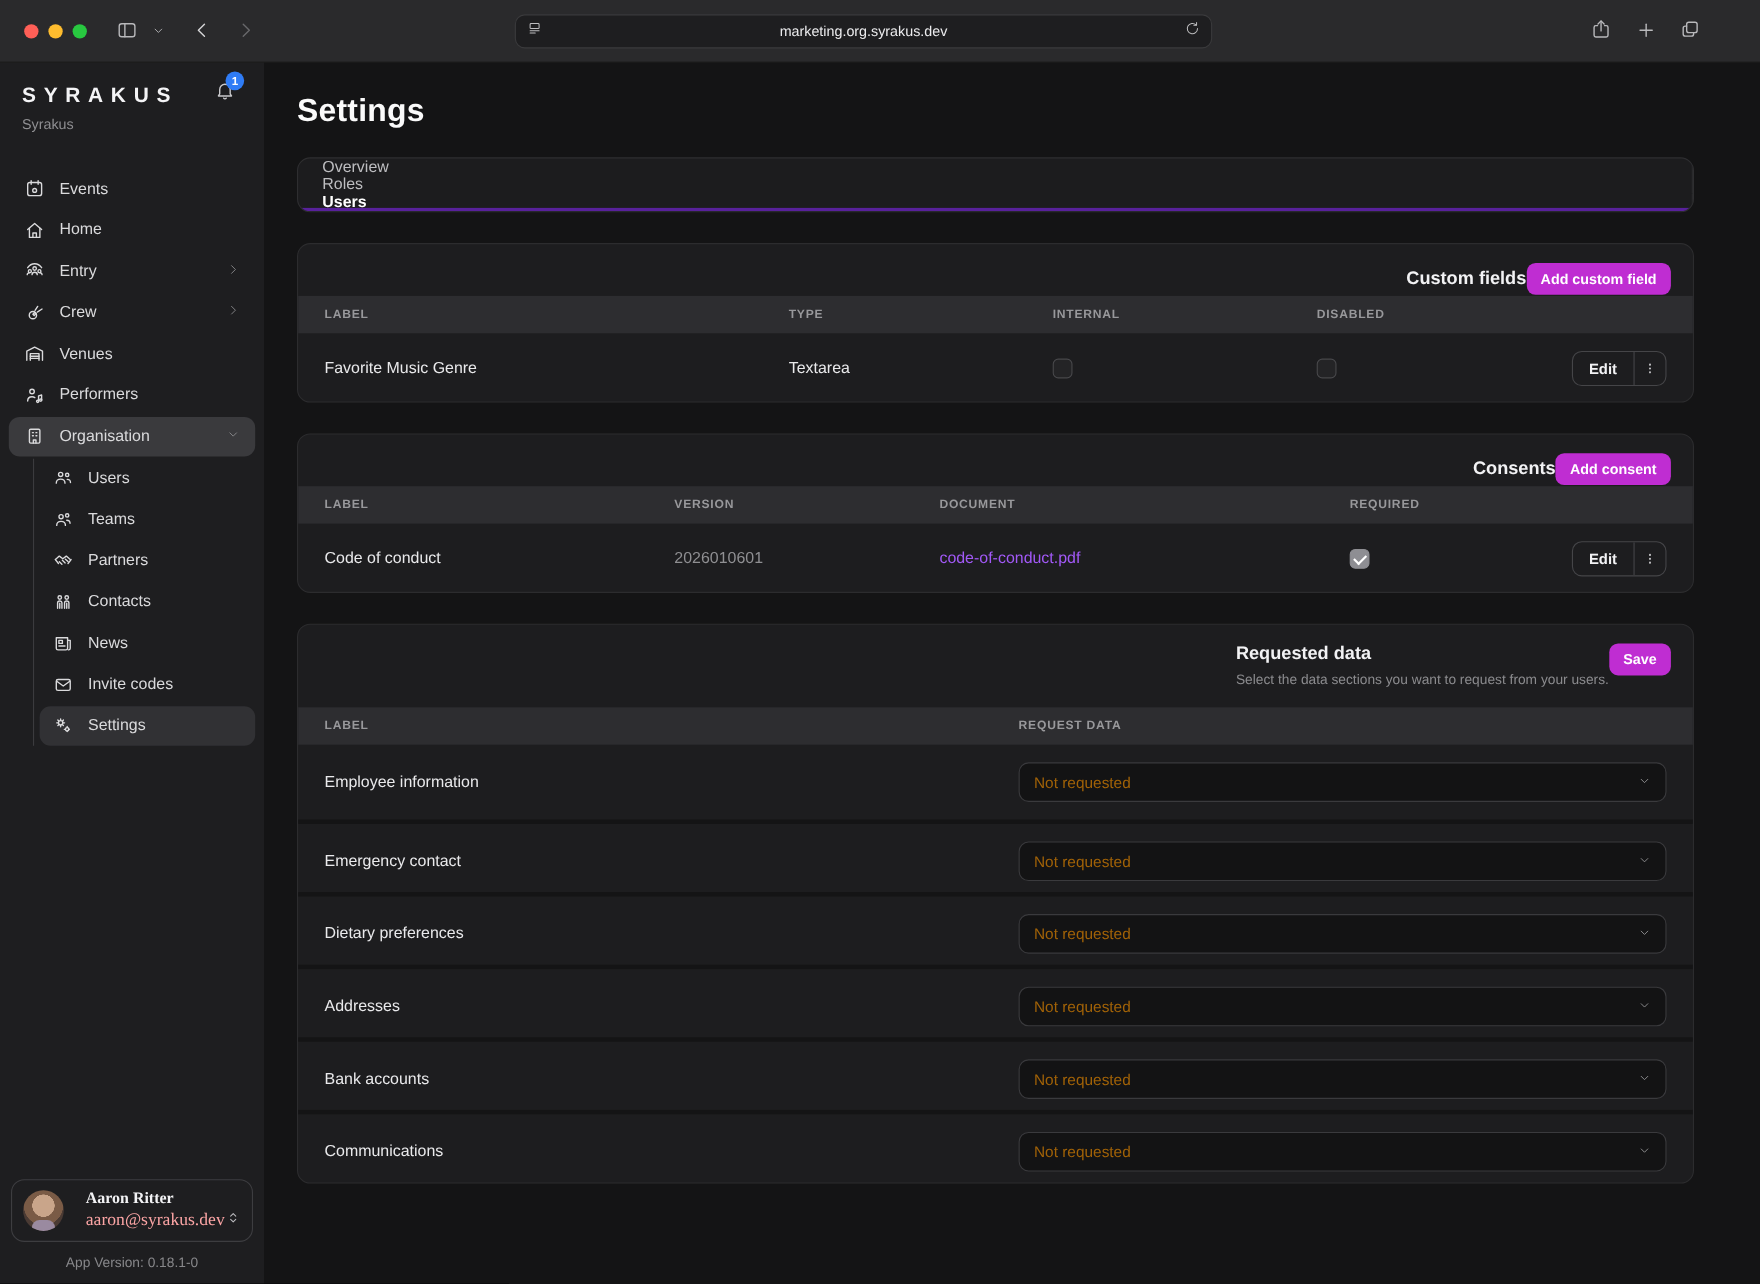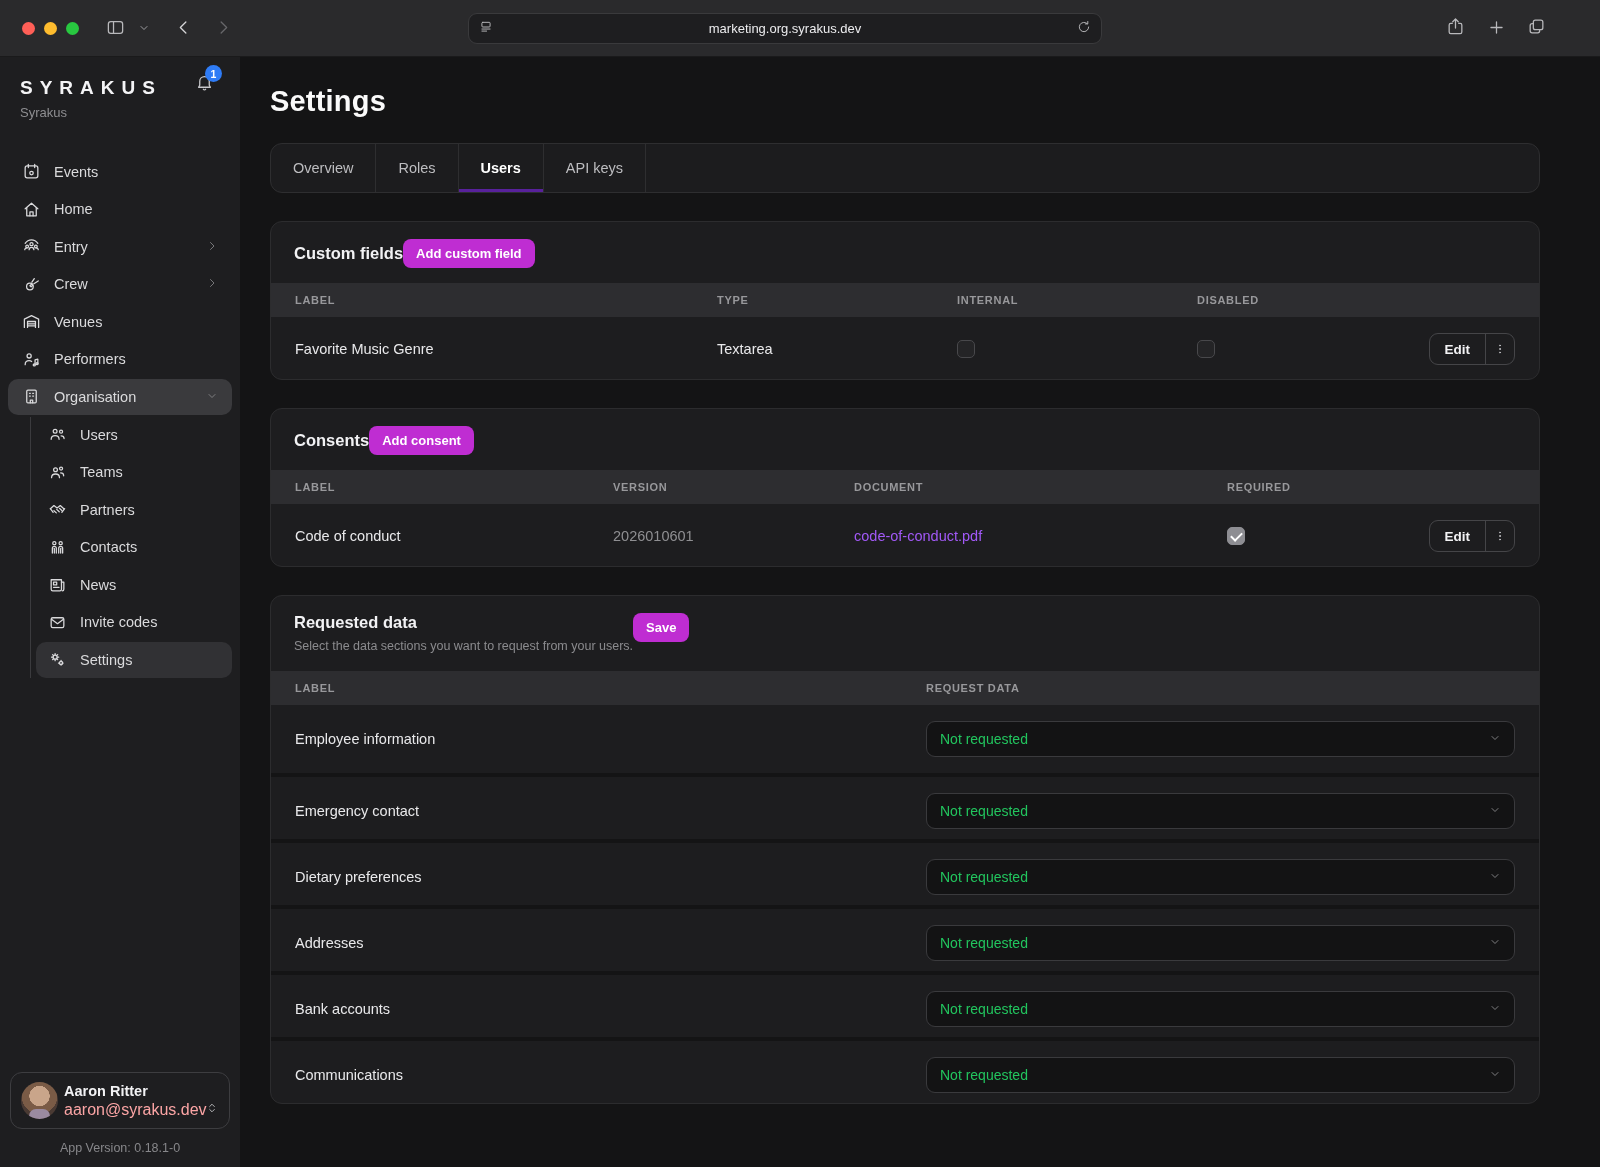--- a/index.html
+++ b/index.html
@@ -36,41 +36,41 @@
   .nav-item { display:flex; align-items:center; gap:13px; height:36px; margin:1.5px 8px; padding:0 14px; border-radius:10px;
               color:#dadadc; font-size:14.5px; font-weight:500; cursor:default; }
   .nav-item .lbl { flex:1; }
   .nav-item .chev { color:#8e8e91; }
   .nav-item.active { background:#3a3a3d; }
   .subnav { margin:2px 8px 2px 30px; border-left:1px solid #3b3b3e; padding-left:5px; }
   .sub-item { display:flex; align-items:center; gap:13px; height:36px; margin:1.5px 0; padding:0 12px; border-radius:10px;
               color:#dadadc; font-size:14.5px; font-weight:500; }
   .sub-item.active { background:#313134; }
   .sb-spacer { flex:1; }
-  .user-card { margin:8px 10px 6px 10px; border:1px solid #3d3d40; border-radius:12px; padding:9px 10px; display:flex; align-items:flex-end; gap:6px; }
+  .user-card { margin:8px 10px 6px 10px; border:1px solid #3d3d40; border-radius:12px; padding:9px 10px; display:flex; align-items:flex-end; gap:20px;font-family:Liberation Serif, serif; }
   .avatar { width:37px; height:37px; border-radius:50%; flex:none; overflow:hidden;
             background:radial-gradient(circle at 50% 38%, #c9a58a 0 34%, #7a5b46 35% 60%, #4a3a33 61% 100%); position:relative; }
   .avatar::after{ content:""; position:absolute; left:8px; bottom:-4px; width:21px; height:14px; border-radius:7px 7px 0 0; background:#9a8aa0; }
   .uc-text { flex:1; min-width:0; }
   .uc-name { color:#f2f2f4; font-size:14.5px; font-weight:700; }
   .uc-mail { color:#fca5a5; font-size:16px; margin-top:2px; }
   .uc-chev { color:#bdbdc0; }
   .app-ver { text-align:center; color:#87878a; font-size:12.5px; padding:6px 0 12px 0; }
 
   
   .content { padding:28px 60px 0 30px; }
   .page-title { color:#fafafa; font-size:29px; font-weight:700; letter-spacing:.2px; }
 
-  .tabs { margin-top:25px; height:50px; background:#1c1c1e; border:1px solid #2e2e30; border-radius:12px; display:flex; overflow:hidden; }
+  .tabs { margin-top:25px; height:50px; background:#1c1c1e; border:1px solid #2e2e30; border-radius:12px; display:flex; overflow:hidden;flex-direction:column; }
   .tab { display:flex; align-items:center; padding:0 22px; font-size:14.5px; color:#bdbdc0; border-right:1px solid #2e2e30; position:relative; }
   .tab.active { color:#ffffff; font-weight:600; }
   .tab.active::after { content:""; position:absolute; left:0; right:0; bottom:0; height:3px; background:#58219b; }
 
   .card { margin-top:28px; background:#1d1d1f; border:1px solid #2c2c2e; border-radius:12px; overflow:hidden; }
-  .card-head { display:flex; align-items:center; justify-content:flex-start; padding:17px 20px 15px 23px; }
+  .card-head { display:flex; align-items:center; justify-content:flex-end; padding:17px 20px 1px 23px; }
   .card-title { color:#f2f2f4; font-size:16.5px; font-weight:700; }
   .card-sub { color:#8b8b8e; font-size:12.5px; margin-top:7px; }
   .btn { background:#bf2dd2; color:#fff; border:none; border-radius:8px; height:29px; padding:0 13px; font-size:13px; font-weight:700;
          font-family:inherit; display:inline-flex; align-items:center; }
   .thead { background:#2d2d30; display:grid; align-items:center; height:34px; padding:0 24px;
            color:#98989b; font-size:11px; font-weight:600; letter-spacing:.7px; }
   .trow { display:grid; align-items:center; padding:16px 24px; color:#e9e9eb; font-size:14.5px; }
   .grid-cf { grid-template-columns:422px 240px 240px 1fr 92px; }
   .grid-co { grid-template-columns:318px 241px 373px 1fr 92px; }
   .grid-rq { grid-template-columns:631px 1fr; }
@@ -83,21 +83,21 @@
   .cbx.checked::after { content:""; position:absolute; left:5px; top:2px; width:5px; height:9px;
                         border:solid #fff; border-width:0 2px 2px 0; transform:rotate(45deg); }
 
   .split-btn { display:flex; align-items:stretch; border:1px solid #454548; border-radius:9px; overflow:hidden; height:32px; justify-self:end; }
   .split-btn .edit { display:flex; align-items:center; padding:0 15px; color:#f2f2f4; font-size:13.5px; font-weight:600; }
   .split-btn .kebab { display:flex; align-items:center; justify-content:center; width:29px; border-left:1px solid #454548; color:#b9b9bc; }
 
   .rq-row { border-top:4px solid #141415; }
   .rq-row .trow { height:62px; }
   .select { height:36px; background:#131314; border:1px solid #3a3a3d; border-radius:9px; display:flex; align-items:center;
-            padding:0 13px; color:#22c55e; font-size:14px; justify-content:space-between; }
+            padding:0 13px; color:#a16207; font-size:14px; justify-content:space-between; }
   .select .chev { color:#98989b; }
 </style>
 </head>
 <body>
 
 <div class="stage">
 
   <div class="chrome">
     <div class="traffic t-red"></div>
     <div class="traffic t-yellow"></div>

